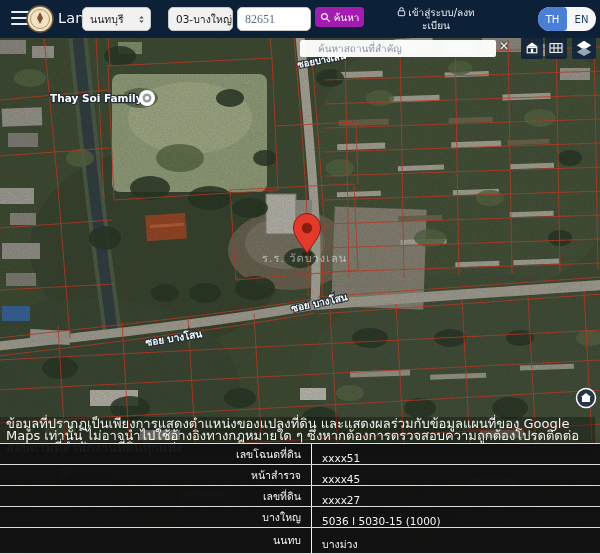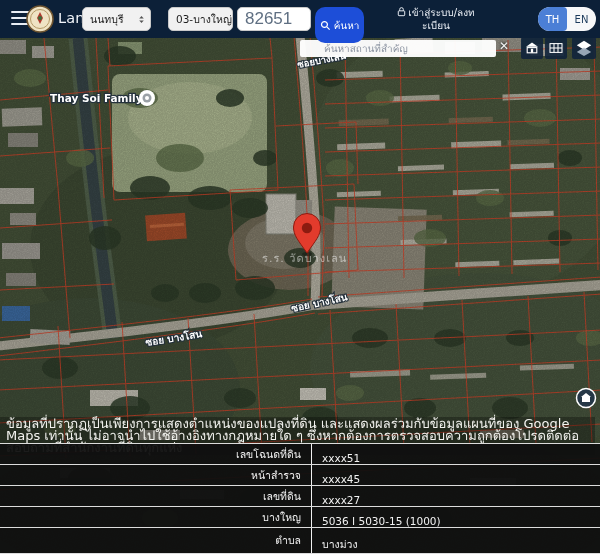--- a/index.html
+++ b/index.html
@@ -13,42 +13,42 @@
   .hamburger i { display:block; width:20px; height:2.4px; background:#e8edf4; margin-bottom:3.6px; border-radius:1px; }
   .logo { position:absolute; left:26px; top:5px; width:28px; height:28px; }
   .brand { position:absolute; left:58px; top:10px; color:#f2f5fa; font-size:14.5px; letter-spacing:.2px; }
   .sel { position:absolute; top:7px; height:24px; background:#f1f1f1; border:1px solid #c9c9c9;
          border-radius:5px; display:flex; align-items:center; padding:0 4px 0 7px; cursor:pointer; }
   .sel .txt { font-size:10.5px; color:#1c1c1c; flex:1; white-space:nowrap; }
   .sel svg { margin-left:4px; flex:none; }
   .sel1 { left:82px; width:69px; }
   .sel2 { left:168px; width:65px; }
   .parcel-input { position:absolute; left:237px; top:7px; width:74px; height:24px; border:1px solid #c9c9c9;
-         border-radius:5px; background:#fff; font-size:17px; color:#5f6f82; padding:0 7px;
-         font-family:Liberation Sans, sans-serif; }
-  .search-btn { position:absolute; left:315px; top:7px; width:49px; height:36px; background:#1d4ed8; border:none;
-         border-radius:10px; color:#fff; font-size:10px; display:flex; align-items:center; justify-content:center;
+         border-radius:5px; background:#fff; font-size:12px; color:#5f6f82; padding:0 7px;
+         font-family:Liberation Serif, serif; }
+  .search-btn { position:absolute; left:315px; top:7px; width:49px; height:20px; background:#a21caf; border:none;
+         border-radius:4px; color:#fff; font-size:10px; display:flex; align-items:center; justify-content:center;
          gap:3px; cursor:pointer; font-family:"DejaVu Sans","Liberation Sans",sans-serif; }
   .login { position:absolute; left:396px; top:6px; width:80px; color:#eef2f8; font-size:10px; line-height:13px;
          text-align:center; word-break:break-all; cursor:pointer; }
   .login svg { vertical-align:-1px; margin-right:2px; }
   .lang-pill { position:absolute; left:538px; top:7px; width:58px; height:24px; background:#f6f7f9;
          border-radius:12px; display:flex; overflow:hidden; }
   .lang-pill button { flex:1; border:none; font-size:10px; cursor:pointer; background:transparent;
          color:#1b3a5c; font-family:"DejaVu Sans","Liberation Sans",sans-serif; }
   .lang-pill .active { background:#4b7fd6; color:#fff; border-radius:4px; }
 
   
   .map { position:absolute; top:38px; left:0; width:600px; height:516px; z-index:1; background:#48553b; }
   .map svg { display:block; }
 
   
   .map-search { position:absolute; left:300px; top:40px; width:196px; height:17px; z-index:5;
          border:none; border-radius:2px; background:rgba(255,255,255,.96); font-size:10px; color:#39424e;
-         padding:0 24px; font-family:"DejaVu Sans","Liberation Sans",sans-serif; }
+         padding:0 18px; font-family:"DejaVu Sans","Liberation Sans",sans-serif; }
   .map-search::placeholder { color:#8b93a1; }
   .map-close { position:absolute; left:499px; top:39px; z-index:5; color:#f2f2f2; font-size:12px;
          background:transparent; border:none; cursor:pointer; text-shadow:0 0 3px #000;
          font-family:"DejaVu Sans","Liberation Sans",sans-serif; }
   .map-tool { position:absolute; top:37px; width:22px; height:22px; background:rgba(17,37,60,.92);
          border:none; border-radius:2px; z-index:5; display:flex; align-items:center; justify-content:center;
          cursor:pointer; }
   .tool-office { left:521px; }
   .tool-grid { left:545px; }
   .tool-layers { left:572px; width:24px; }
@@ -376,21 +376,21 @@
     </div>
     <div class="row">
       <div class="cell-label">เลขที่ดิน</div>
       <div class="cell-value">xxxx27</div>
     </div>
     <div class="row">
       <div class="cell-label">บางใหญ</div>
       <div class="cell-value">5036 I 5030-15 (1000)</div>
     </div>
     <div class="row">
-      <div class="cell-label">ตำบล</div>
+      <div class="cell-label">นนทบ</div>
       <div class="cell-value">บางม่วง</div>
     </div>
     <div class="row">
       <div class="cell-label">อำเภอ</div>
       <div class="cell-value">อำเภอ่</div>
     </div>
     <div class="row">
       <div class="cell-label">จังหวัด</div>
       <div class="cell-value">นนทบุรี</div>
     </div>

